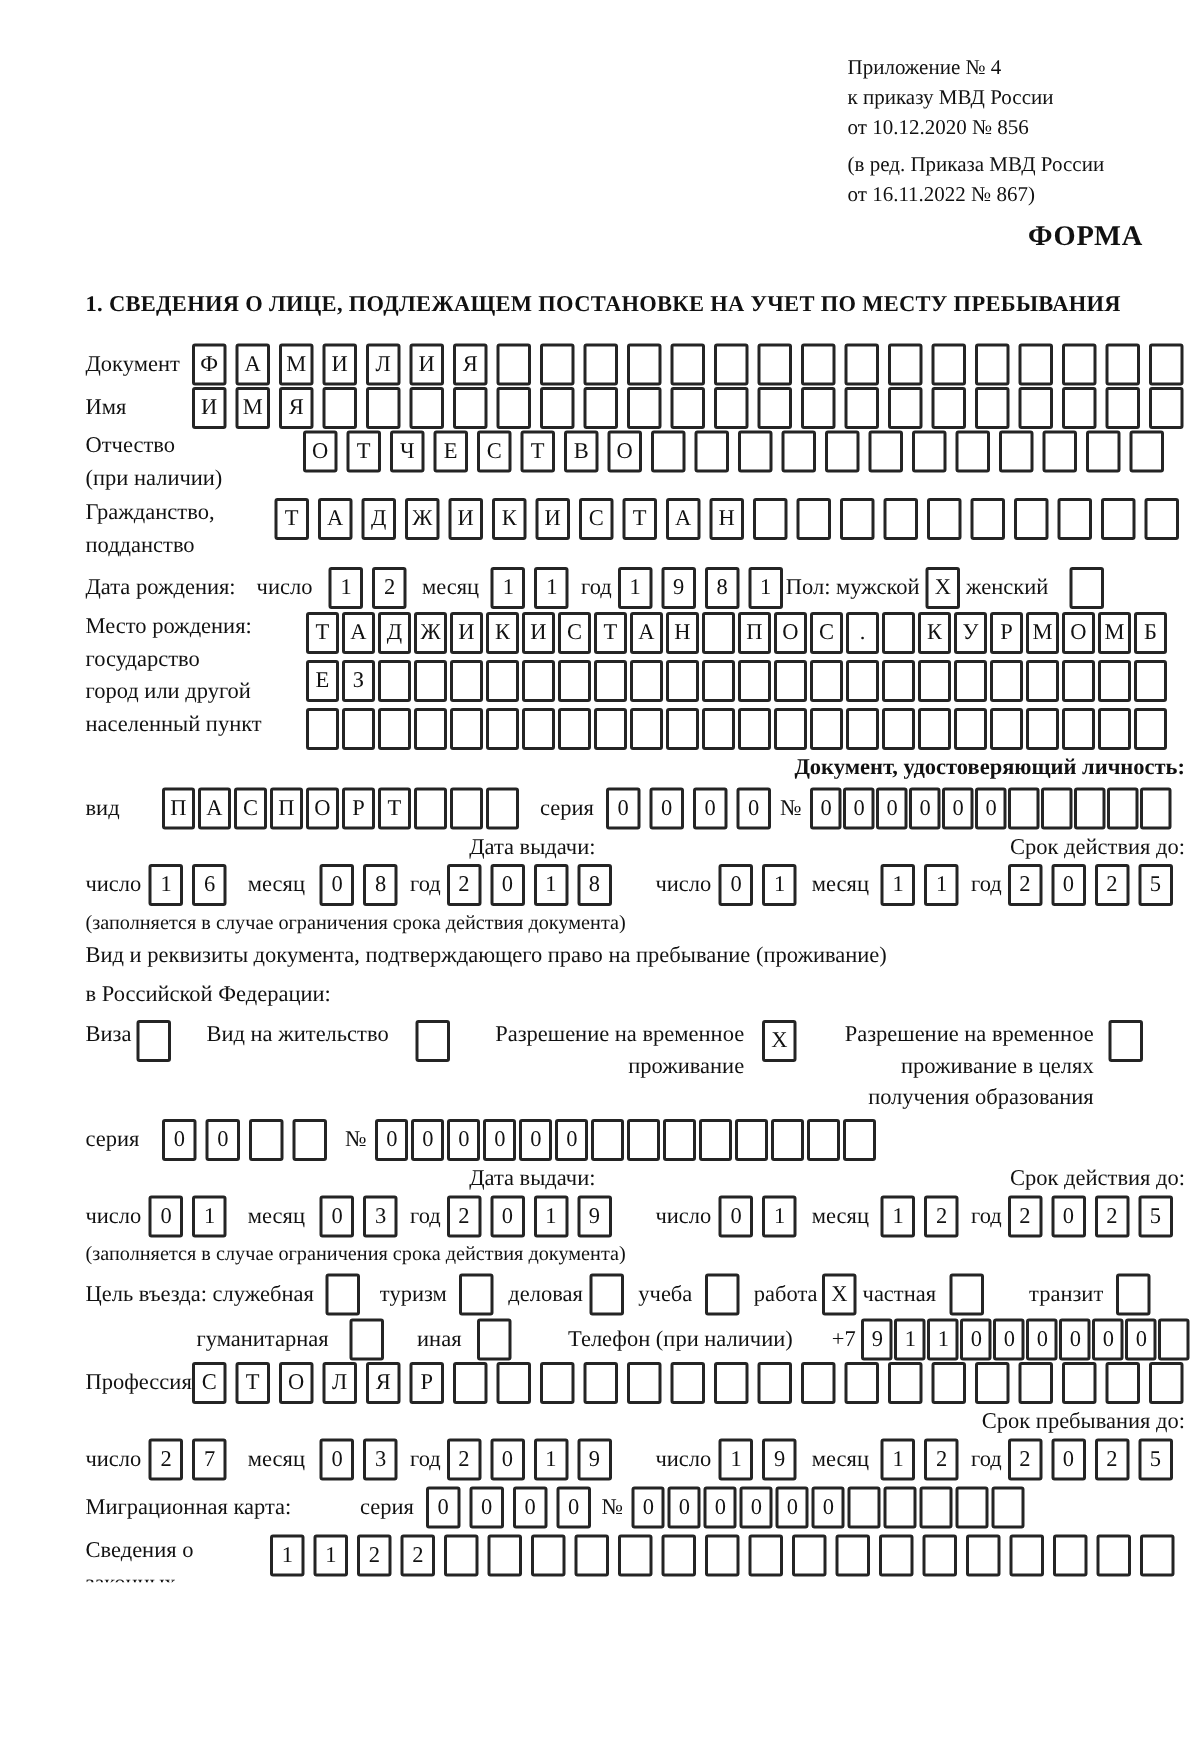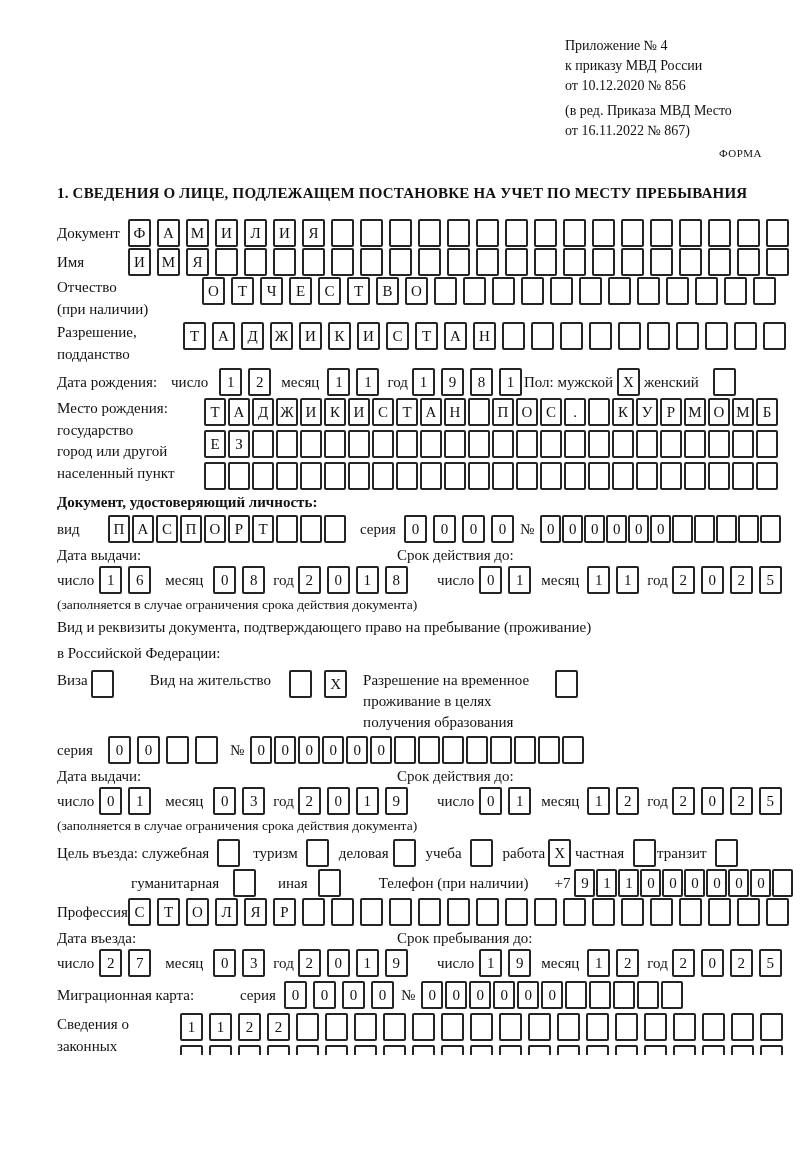--- a/index.html
+++ b/index.html
@@ -4,52 +4,52 @@
 <style>
   html,body{margin:0;padding:0;background:#fff;}
   .page{
     width:800px;height:1055px;background:#ffffff;box-sizing:border-box;
     padding:36px 10px 0 57px;position:relative;overflow:hidden;
     font-family:"Liberation Serif","DejaVu Serif",serif;color:#111;
   }
   .lbl{font-size:15px;line-height:21px;white-space:nowrap;}
   .wrap{white-space:normal;}
   .b{font-weight:bold;}
-  .center{text-align:left;}
+  .center{text-align:right;}
   .row{display:flex;align-items:center;}
   .top{align-items:flex-start;}
   .boxes{display:flex;gap:6px;}
   .cell{
     width:19px;height:24px;border:2px solid #242424;border-radius:2px;
     display:flex;align-items:center;justify-content:center;
     font-size:15px;line-height:1;background:#fff;flex:0 0 auto;
   }
   .tight{gap:2px}.tight .cell{width:18px;}
   .xtight{gap:1px}.xtight .cell{width:17px;}
   .hnote{margin-left:508px;font-size:14px;line-height:20px;}
   .hnote .gap{height:5px;}
-  .forma{margin-top:6px;margin-right:28px;text-align:right;font-size:11px;font-weight:normal;letter-spacing:.5px;}
+  .forma{margin-top:6px;margin-right:28px;text-align:right;font-size:19px;font-weight:bold;letter-spacing:.5px;}
   .title{margin-top:20px;text-align:center;font-weight:bold;font-size:15.5px;line-height:21px;}
   .blank-line{display:inline-block;width:56px;border-bottom:2px solid #333;margin-left:10px;vertical-align:baseline;}
   .sheading{margin-top:26px;font-weight:bold;font-size:15px;letter-spacing:.2px;white-space:nowrap;}
   .mt1{margin-top:1px}.mt2{margin-top:2px}.mt4{margin-top:4px}.mt5{margin-top:5px}.mt6{margin-top:6px}.mt17{margin-top:17px}
   .dhalf{width:380px;display:flex;align-items:center;}
   .note-r{margin-top:2px;text-align:left;font-size:13.5px;line-height:17px;}
 </style>
 </head>
 <body>
 
 <div class="page">
 
   <div class="hnote">
     <div>Приложение № 4</div>
     <div>к приказу МВД России</div>
     <div>от 10.12.2020 № 856</div>
     <div class="gap"></div>
-    <div>(в ред. Приказа МВД Место</div>
+    <div>(в ред. Приказа МВД России</div>
     <div>от 16.11.2022 № 867)</div>
   </div>
 
   <div class="forma">ФОРМА</div>
 
   <div class="title">
   </div>
 
   <div class="sheading">1. СВЕДЕНИЯ О ЛИЦЕ, ПОДЛЕЖАЩЕМ ПОСТАНОВКЕ НА УЧЕТ ПО МЕСТУ ПРЕБЫВАНИЯ</div>
 
@@ -135,21 +135,21 @@
         <div class="cell"></div>
         <div class="cell"></div>
         <div class="cell"></div>
         <div class="cell"></div>
         <div class="cell"></div>
       </div>
   </div>
 
   <div class="row top mt1">
     <div style="width:126px">
-      <div class="lbl">Разрешение,</div>
+      <div class="lbl">Гражданство,</div>
       <div class="lbl" style="line-height:23px">подданство</div>
     </div>
     <div class="boxes">
         <div class="cell">Т</div>
         <div class="cell">А</div>
         <div class="cell">Д</div>
         <div class="cell">Ж</div>
         <div class="cell">И</div>
         <div class="cell">К</div>
         <div class="cell">И</div>
@@ -376,24 +376,25 @@
   <div class="note-r">(заполняется в случае ограничения срока действия документа)</div>
 
   <div class="lbl mt4">Вид и реквизиты документа, подтверждающего право на пребывание (проживание)</div>
   <div class="lbl mt5">в Российской Федерации:</div>
 
   <div class="row top mt6">
     <span class="lbl">Виза</span>
     <div class="boxes" style="margin-left:3px">
         <div class="cell"></div>
       </div>
-    <span class="lbl" style="margin-left:36px">Вид на жительство</span>
+    <span class="lbl" style="margin-left:24px">Вид на жительство</span>
     <div class="boxes" style="margin-left:18px">
         <div class="cell"></div>
       </div>
+    <div class="lbl wrap center" style="width:176px;margin-left:20px">Разрешение на временное проживание</div>
     <div class="boxes" style="margin-left:12px">
         <div class="cell">X</div>
       </div>
     <div class="lbl wrap center" style="width:182px;margin-left:16px">Разрешение на временное проживание в целях получения образования</div>
     <div class="boxes" style="margin-left:10px">
         <div class="cell"></div>
       </div>
   </div>
 
   <div class="row" style="margin-top:3px">
@@ -489,21 +490,21 @@
         <div class="cell"></div>
       </div>
     <span class="lbl" style="margin-left:10px">работа</span>
     <div class="boxes" style="margin-left:3px">
         <div class="cell">X</div>
       </div>
     <span class="lbl" style="margin-left:4px">частная</span>
     <div class="boxes" style="margin-left:9px">
         <div class="cell"></div>
       </div>
-    <span class="lbl" style="margin-left:1px">транзит</span>
+    <span class="lbl" style="margin-left:30px">транзит</span>
     <div class="boxes" style="margin-left:9px">
         <div class="cell"></div>
       </div>
   </div>
 
   <div class="row mt2">
     <span class="lbl" style="margin-left:74px">гуманитарная</span>
     <div class="boxes" style="margin-left:14px">
         <div class="cell"></div>
       </div>
@@ -550,21 +551,20 @@
         <div class="cell"></div>
         <div class="cell"></div>
         <div class="cell"></div>
         <div class="cell"></div>
         <div class="cell"></div>
         <div class="cell"></div>
       </div>
   </div>
 
   <div class="row mt2">
-    <div class="lbl center" style="display:block;width:340px">Дата въезда:</div>
     <div class="lbl center" style="flex:1">Срок пребывания до:</div>
   </div>
 
   <div class="row">
     <div class="dhalf">
       <span class="lbl">число</span>
       <div class="boxes" style="margin-left:5px">
           <div class="cell">2</div>
           <div class="cell">7</div>
         </div>

